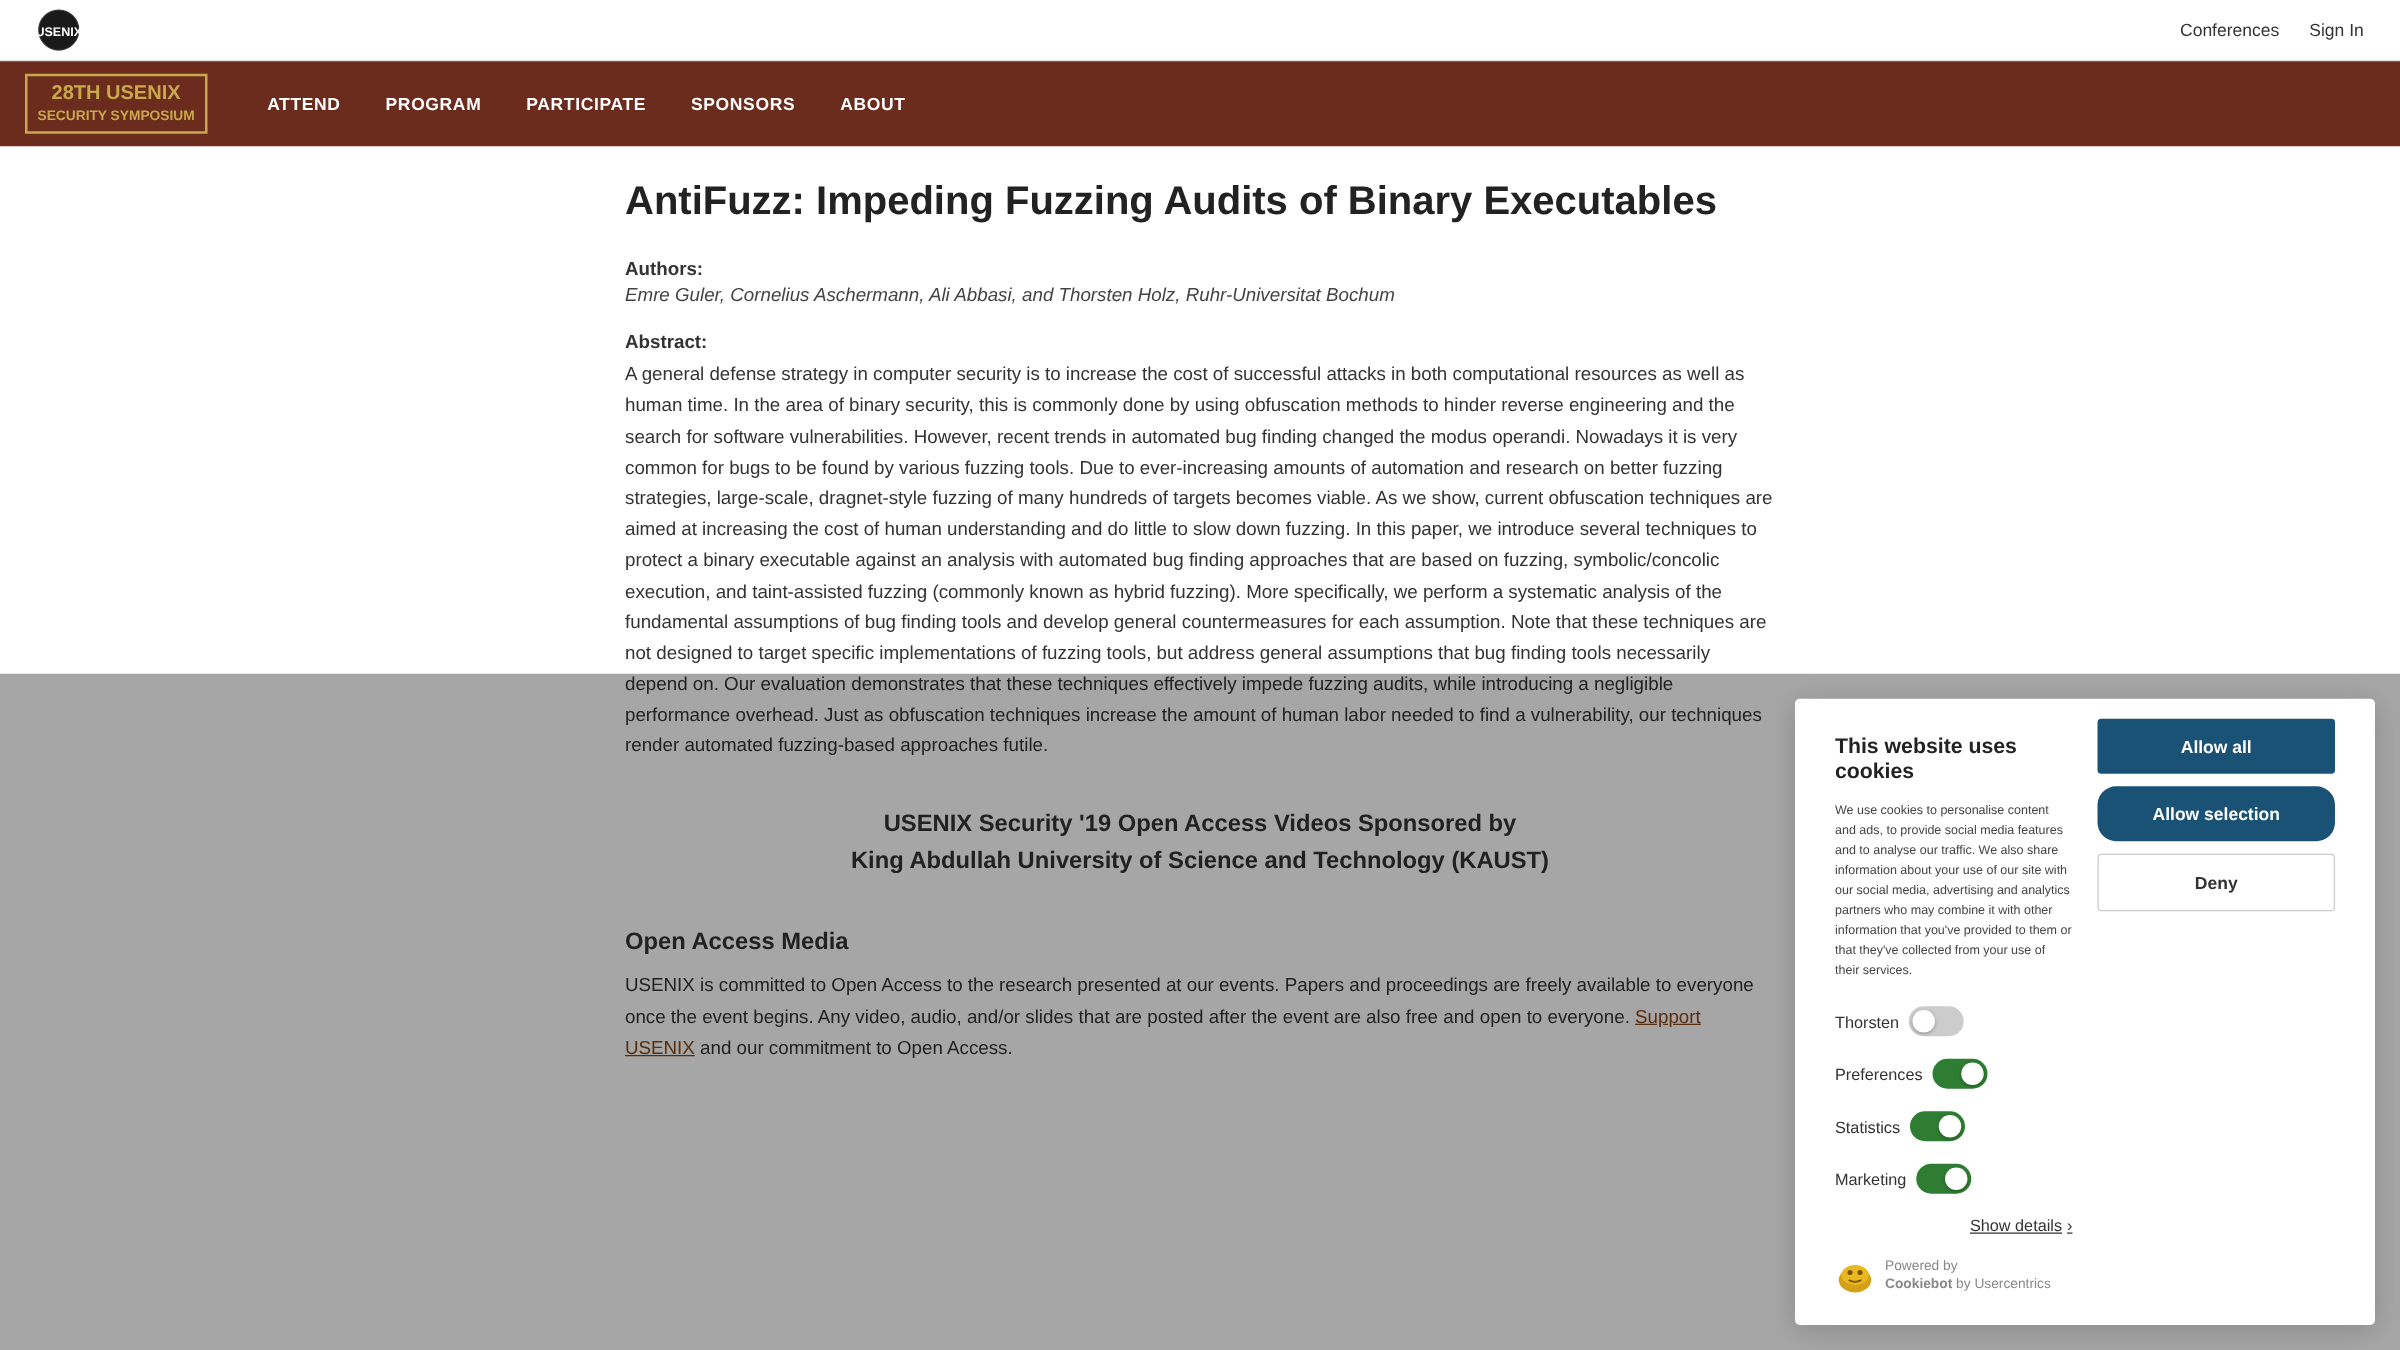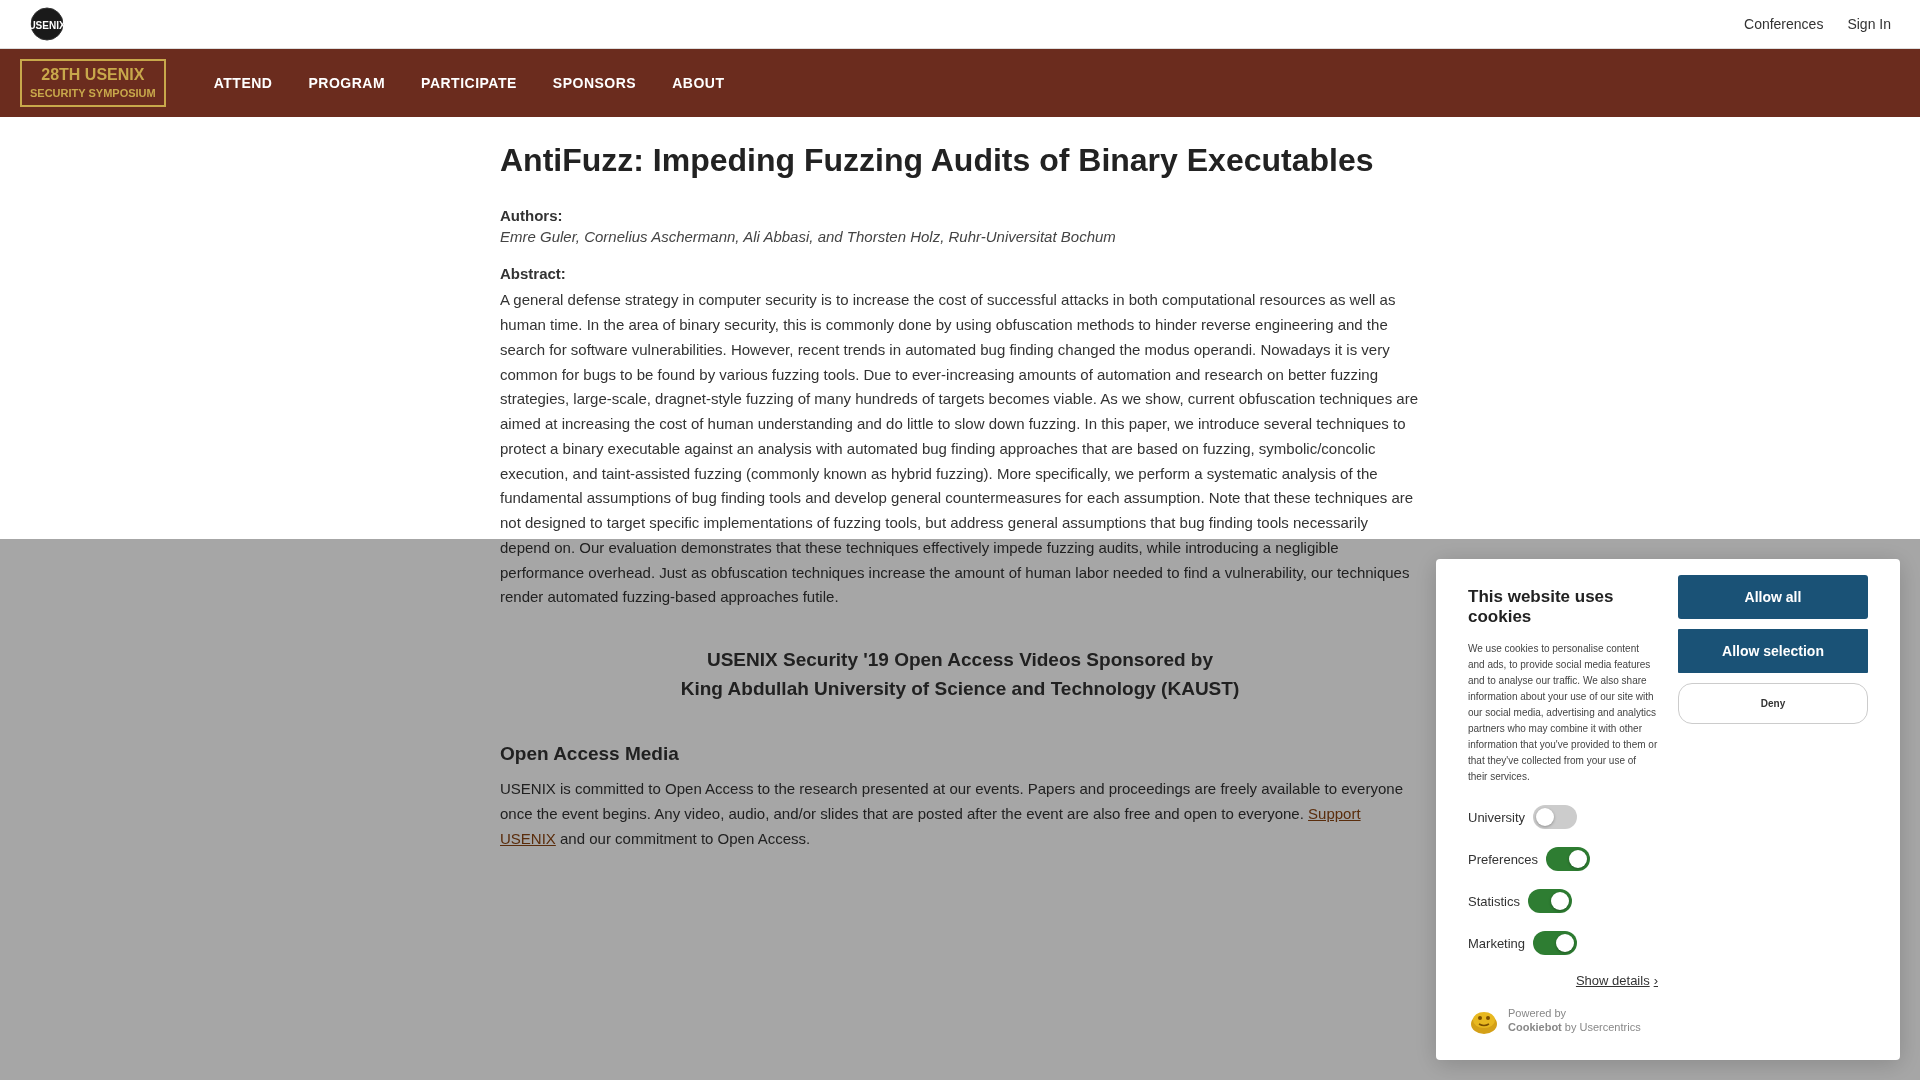--- a/index.html
+++ b/index.html
@@ -224,32 +224,32 @@
       cursor: pointer;
       text-align: center;
     }
     .btn-allow-selection {
       background: #1a5276;
       color: #fff;
       border: none;
       padding: 14px 20px;
       font-size: 14px;
       font-weight: 600;
-      border-radius: 1px;
+      border-radius: 15px;
       cursor: pointer;
       text-align: center;
     }
     .btn-deny {
       background: #fff;
       color: #333;
       border: 1px solid #ccc;
       padding: 14px 20px;
-      font-size: 10px;
+      font-size: 14px;
       font-weight: 600;
-      border-radius: 14px;
+      border-radius: 3px;
       cursor: pointer;
       text-align: center;
     }
 
     .cookiebot-logo {
       display: flex;
       align-items: center;
       gap: 8px;
       margin-top: 14px;
     }
@@ -334,21 +334,21 @@
 </div>
 
 <div class="cookie-overlay">
   <div class="cookie-banner">
     <div class="cookie-main-area">
       <div class="cookie-banner-title">This website uses cookies</div>
       <div class="cookie-banner-text">We use cookies to personalise content and ads, to provide social media features and to analyse our traffic. We also share information about your use of our site with our social media, advertising and analytics partners who may combine it with other information that you've provided to them or that they've collected from your use of their services.</div>
       <div class="cookie-toggles-row">
 
         <div class="cookie-toggle-item">
-          <span>University</span>
+          <span>Thorsten</span>
           <div class="toggle-switch off">
             <div class="toggle-knob"></div>
           </div>
         </div>
 
         <div class="cookie-toggle-item">
           <span>Preferences</span>
           <div class="toggle-switch on">
             <div class="toggle-knob"></div>
           </div>

